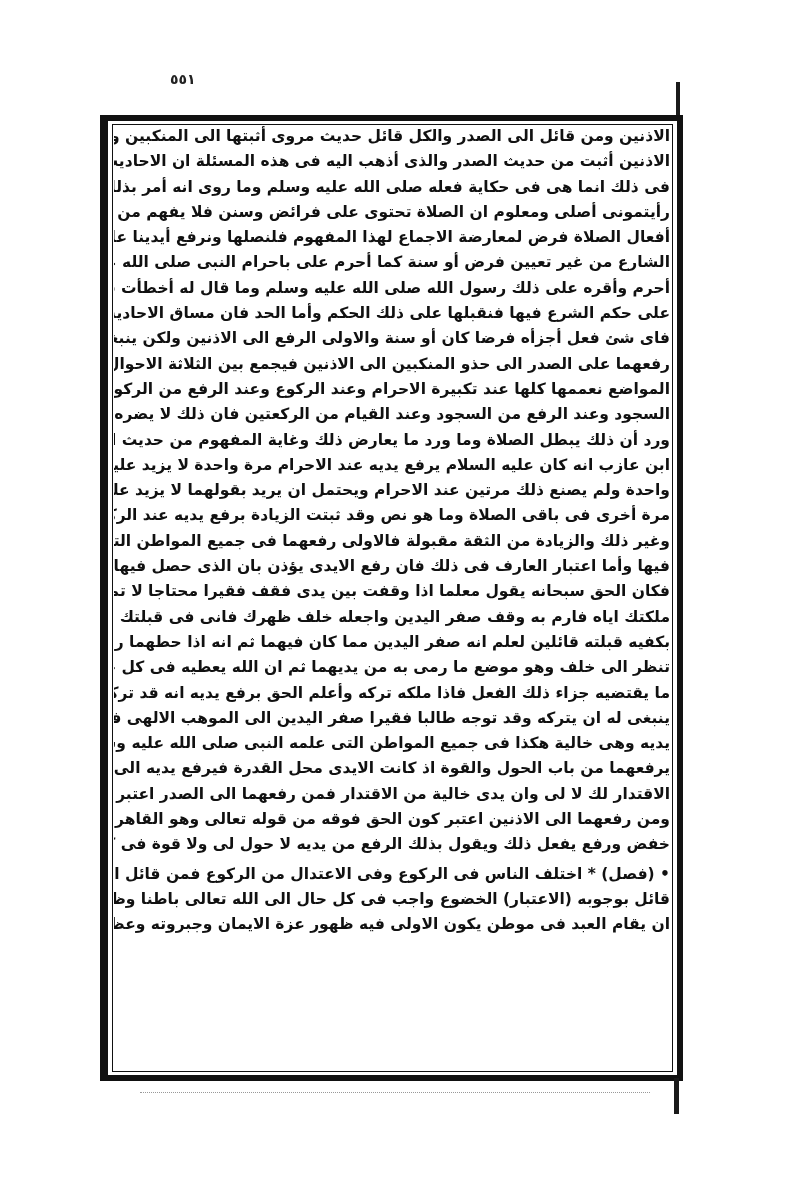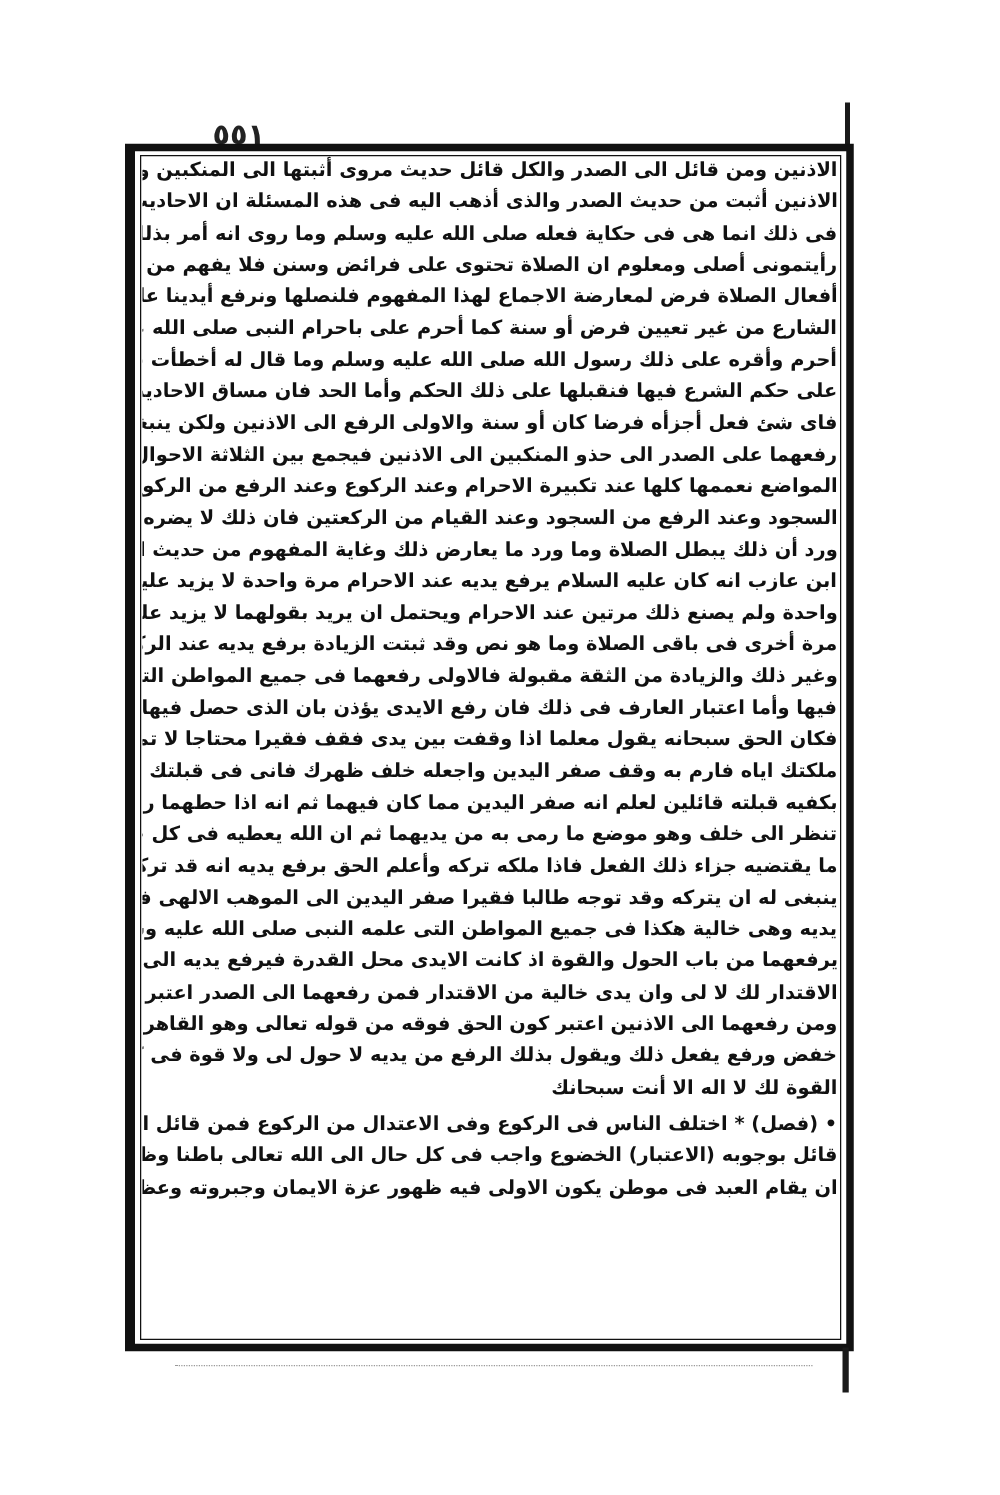--- a/index.html
+++ b/index.html
@@ -11,22 +11,22 @@
     width: 800px;
     height: 1196px;
     position: relative;
     overflow: hidden;
     font-family: "DejaVu Sans", sans-serif;
     color: #111111;
   }
   .page-number {
     position: absolute;
     left: 170px;
-    top: 95px;
-    font-size: 23px;
+    top: 71px;
+    font-size: 14px;
     font-weight: bold;
     color: #222222;
     letter-spacing: 1px;
     direction: rtl;
   }
   .margin-mark-top {
     position: absolute;
     left: 676px;
     top: 82px;
     width: 4px;
@@ -131,20 +131,19 @@
   <span class="line">ملكتك اياه فارم به وقف صفر اليدين واجعله خلف ظهرك فانى فى قبلتك والهذا يستقبل</span>
   <span class="line">بكفيه قبلته قائلين لعلم انه صفر اليدين مما كان فيهما ثم انه اذا حطهما رجعت بطون الاكف</span>
   <span class="line">تنظر الى خلف وهو موضع ما رمى به من يديهما ثم ان الله يعطيه فى كل حال من أحوال الصلاة</span>
   <span class="line">ما يقتضيه جزاء ذلك الفعل فاذا ملكه تركه وأعلم الحق برفع يديه انه قد تركه فى الموضع الذى</span>
   <span class="line">ينبغى له ان يتركه وقد توجه طالبا فقيرا صفر اليدين الى الموهب الالهى فيعطيه أيضا فيرفع</span>
   <span class="line">يديه وهى خالية هكذا فى جميع المواطن التى علمه النبى صلى الله عليه وسلم ان يرفع فيها يديه وقد</span>
   <span class="line">يرفعهما من باب الحول والقوة اذ كانت الايدى محل القدرة فيرفع يديه الى الله معترفا ان</span>
   <span class="line">الاقتدار لك لا لى وان يدى خالية من الاقتدار فمن رفعهما الى الصدر اعتبر كون الحق فى قبلته</span>
   <span class="line">ومن رفعهما الى الاذنين اعتبر كون الحق فوقه من قوله تعالى وهو القاهر فوق عباده ففى كل</span>
   <span class="line">خفض ورفع يفعل ذلك ويقول بذلك الرفع من يديه لا حول لى ولا قوة فى كل خفض ورفع وان</span>
-  <span class="line last">القوة لك لا اله الا أنت سبحانك</span>
   <div class="section-gap"></div>
   <span class="line">• (فصل) * اختلف الناس فى الركوع وفى الاعتدال من الركوع فمن قائل انه غير واجب ومن</span>
   <span class="line">قائل بوجوبه (الاعتبار) الخضوع واجب فى كل حال الى الله تعالى باطنا وظاهرا فان اتفق</span>
   <span class="line">ان يقام العبد فى موطن يكون الاولى فيه ظهور عزة الايمان وجبروته وعظمته بعز المؤمن</span>
 </div>
 
 <div class="scan-dots"></div>
 
 </body></html>

